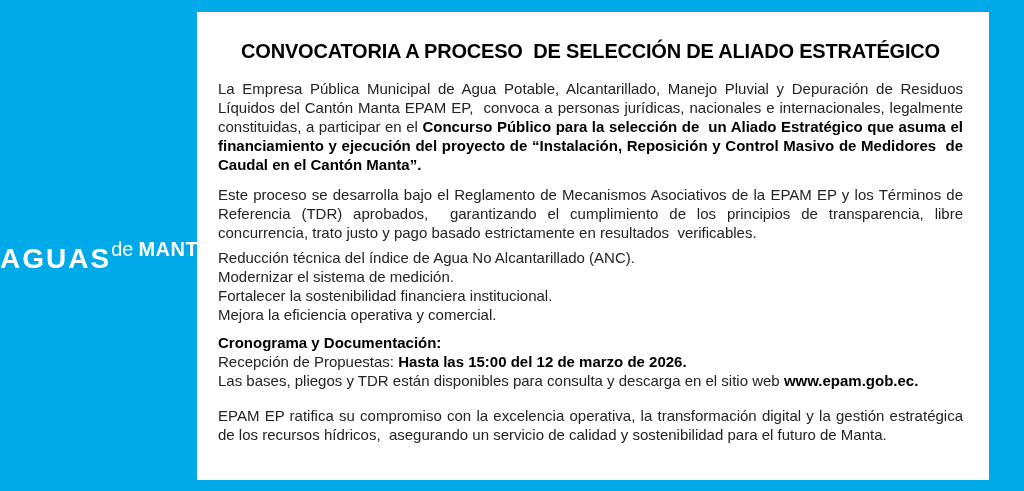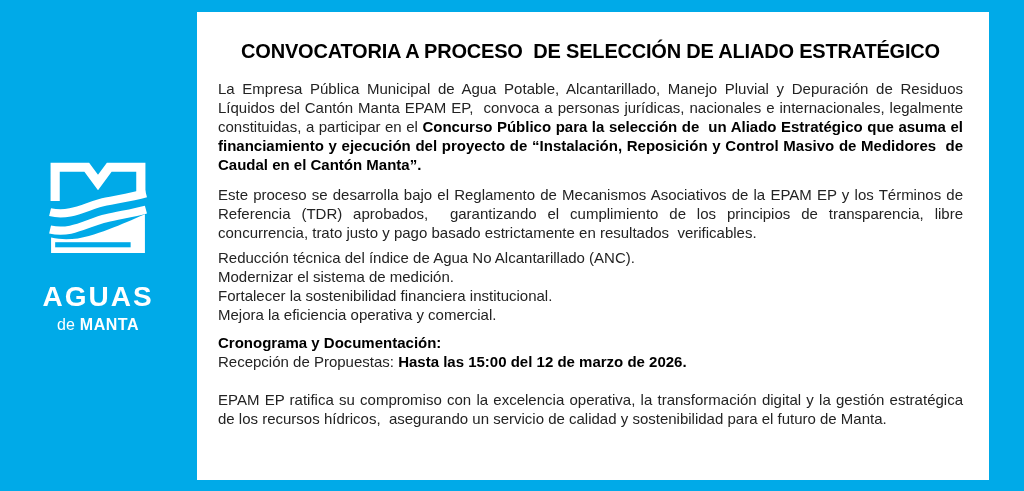--- a/index.html
+++ b/index.html
@@ -11,40 +11,40 @@
     position: relative;
     overflow: hidden;
   }
 
   
   .brand-panel {
     position: absolute;
     left: 0; top: 0;
     width: 196px; height: 491px;
     display: flex;
-    flex-direction: column;
+    flex-direction: row;
     align-items: center;
   }
   .logo-icon-wrap {
     margin-top: 155px;
     width: 110px; height: 102px;
   }
   .logo-icon-wrap svg { width: 100%; height: 100%; display: block; }
   .brand-title {
     margin-top: 26px;
     color: #ffffff;
     font-size: 28px;
     font-weight: 700;
     letter-spacing: 2px;
     line-height: 1;
   }
   .brand-subtitle {
     margin-top: 6px;
     color: #ffffff;
-    font-size: 16px;
+    font-size: 20px;
     line-height: 1;
     display: flex;
     align-items: baseline;
     gap: 5px;
   }
   .brand-subtitle .de { font-weight: 400; }
   .brand-subtitle .manta { font-weight: 800; letter-spacing: 0.5px; }
 
   
   .notice-card {
@@ -74,21 +74,21 @@
   strong, .bold { font-weight: 700; color: #000000; }
   .section-heading {
     font-weight: 700;
     color: #000000;
     font-size: 15px;
     line-height: 19px;
   }
   .p-intro        { margin-bottom: 11px !important; }
   .p-process      { margin-bottom: 6px  !important; }
   .objectives-block { margin-bottom: 9px; }
-  .schedule-block   { margin-bottom: 19px; }
+  .schedule-block   { }
   .p-availability { margin-bottom: 16px !important; }
 </style>
 </head>
 <body>
 
 <div class="brand-panel">
   <div class="logo-icon-wrap">
     <svg viewBox="0 0 100 100" fill="none" xmlns="http://www.w3.org/2000/svg">
 
       <path d="M8 45 V12 H39 L50 27 L61 12 H92 V37" stroke="#ffffff" stroke-width="9" fill="none"></path>
@@ -123,17 +123,18 @@
       <div>Modernizar el sistema de medición.</div>
       <div>Fortalecer la sostenibilidad financiera institucional.</div>
       <div>Mejora la eficiencia operativa y comercial.</div>
     </div>
 
     <div class="schedule-block">
       <div class="section-heading">Cronograma y Documentación:</div>
       <div><span>Recepción de Propuestas: </span><strong>Hasta las 15:00 del 12 de marzo de 2026.</strong></div>
     </div>
 
+    <p class="p-availability"><span>Las bases, pliegos y TDR están disponibles para consulta y descarga en el sitio web </span><strong>www.epam.gob.ec.</strong></p>
 
     <p class="just prewrap">EPAM EP ratifica su compromiso con la excelencia operativa, la transformación digital y la gestión estratégica de los recursos hídricos,  asegurando un servicio de calidad y sostenibilidad para el futuro de Manta.</p>
 
   </div>
 </div>
 
 </body></html>

